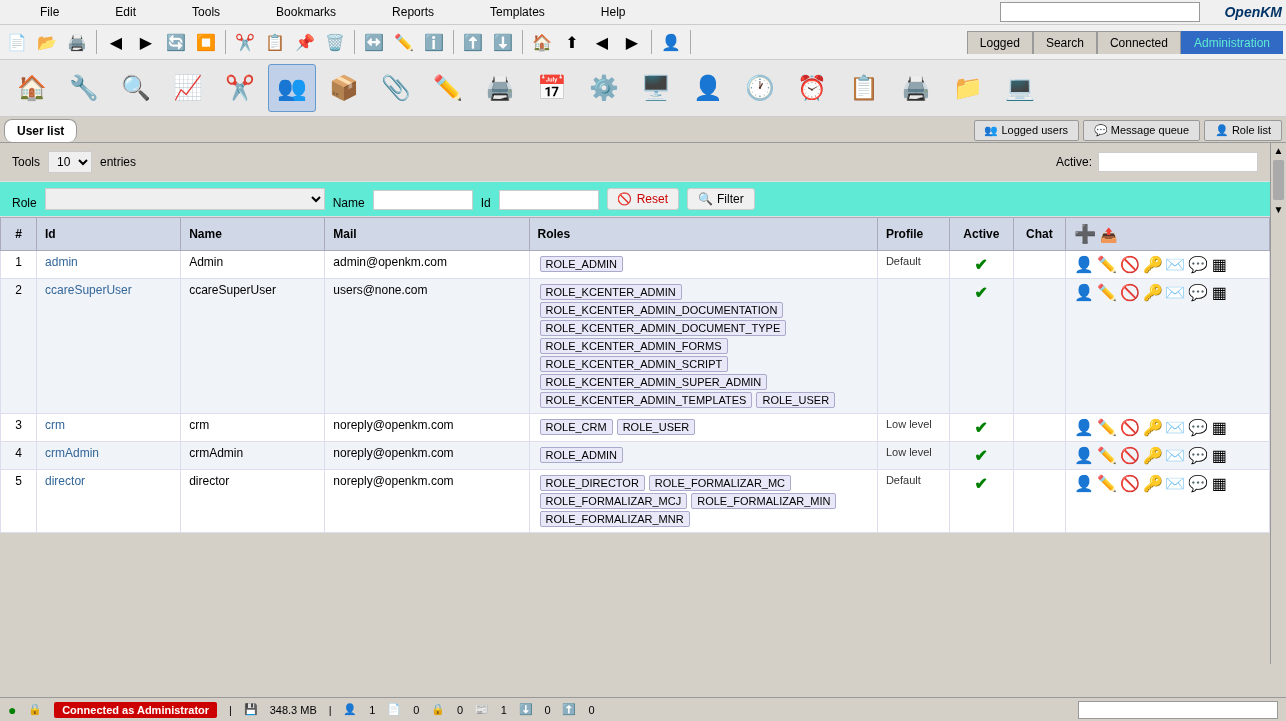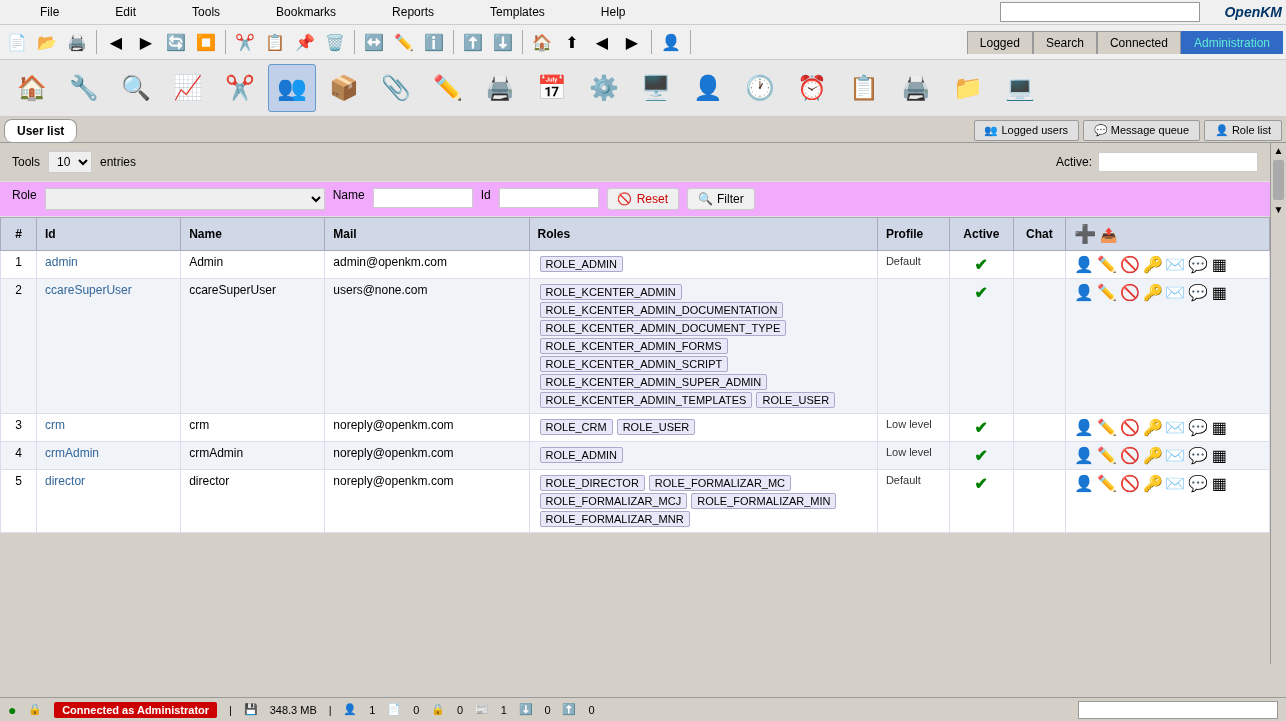--- a/index.html
+++ b/index.html
@@ -32,21 +32,21 @@
     .tab-action { padding: 3px 10px; background: #e0e0e0; border: 1px solid #999; cursor: pointer; font-size: 11px; border-radius: 2px; }
     
     
     .table-controls { padding: 8px 12px; display: flex; align-items: center; gap: 8px; }
     .show-label { font-size: 12px; }
     .entries-select { border: 1px solid #ccc; padding: 2px 4px; font-size: 12px; }
     .search-right { margin-left: auto; display: flex; align-items: center; gap: 6px; font-size: 12px; }
     .search-right input { border: 1px solid #ccc; padding: 2px 6px; font-size: 12px; width: 160px; }
     
     
-    .filter-row { padding: 6px 12px; display: flex; align-items: flex-start; gap: 8px; background: #f0abfc; border-top: 1px solid #e0e0e0; border-bottom: 1px solid #e0e0e0; }
+    .filter-row { padding: 6px 12px; display: flex; align-items: flex-end; gap: 8px; background: #5eead4; border-top: 1px solid #e0e0e0; border-bottom: 1px solid #e0e0e0; }
     .filter-label { font-size: 12px; }
     .filter-select { border: 1px solid #ccc; padding: 2px 4px; font-size: 12px; width: 280px; }
     .filter-input { border: 1px solid #ccc; padding: 2px 4px; font-size: 12px; width: 100px; }
     .btn-reset { background: #f0f0f0; border: 1px solid #ccc; padding: 3px 10px; cursor: pointer; font-size: 12px; border-radius: 3px; color: #c00; display: flex; align-items: center; gap: 4px; }
     .btn-filter { background: #f0f0f0; border: 1px solid #ccc; padding: 3px 10px; cursor: pointer; font-size: 12px; border-radius: 3px; display: flex; align-items: center; gap: 4px; }
     
     
     .user-table { width: 100%; border-collapse: collapse; font-size: 12px; }
     .user-table th { background: #d0d8e8; border: 1px solid #aab; padding: 5px 8px; text-align: left; font-weight: bold; }
     .user-table td { border: 1px solid #dde; padding: 4px 8px; vertical-align: top; }

